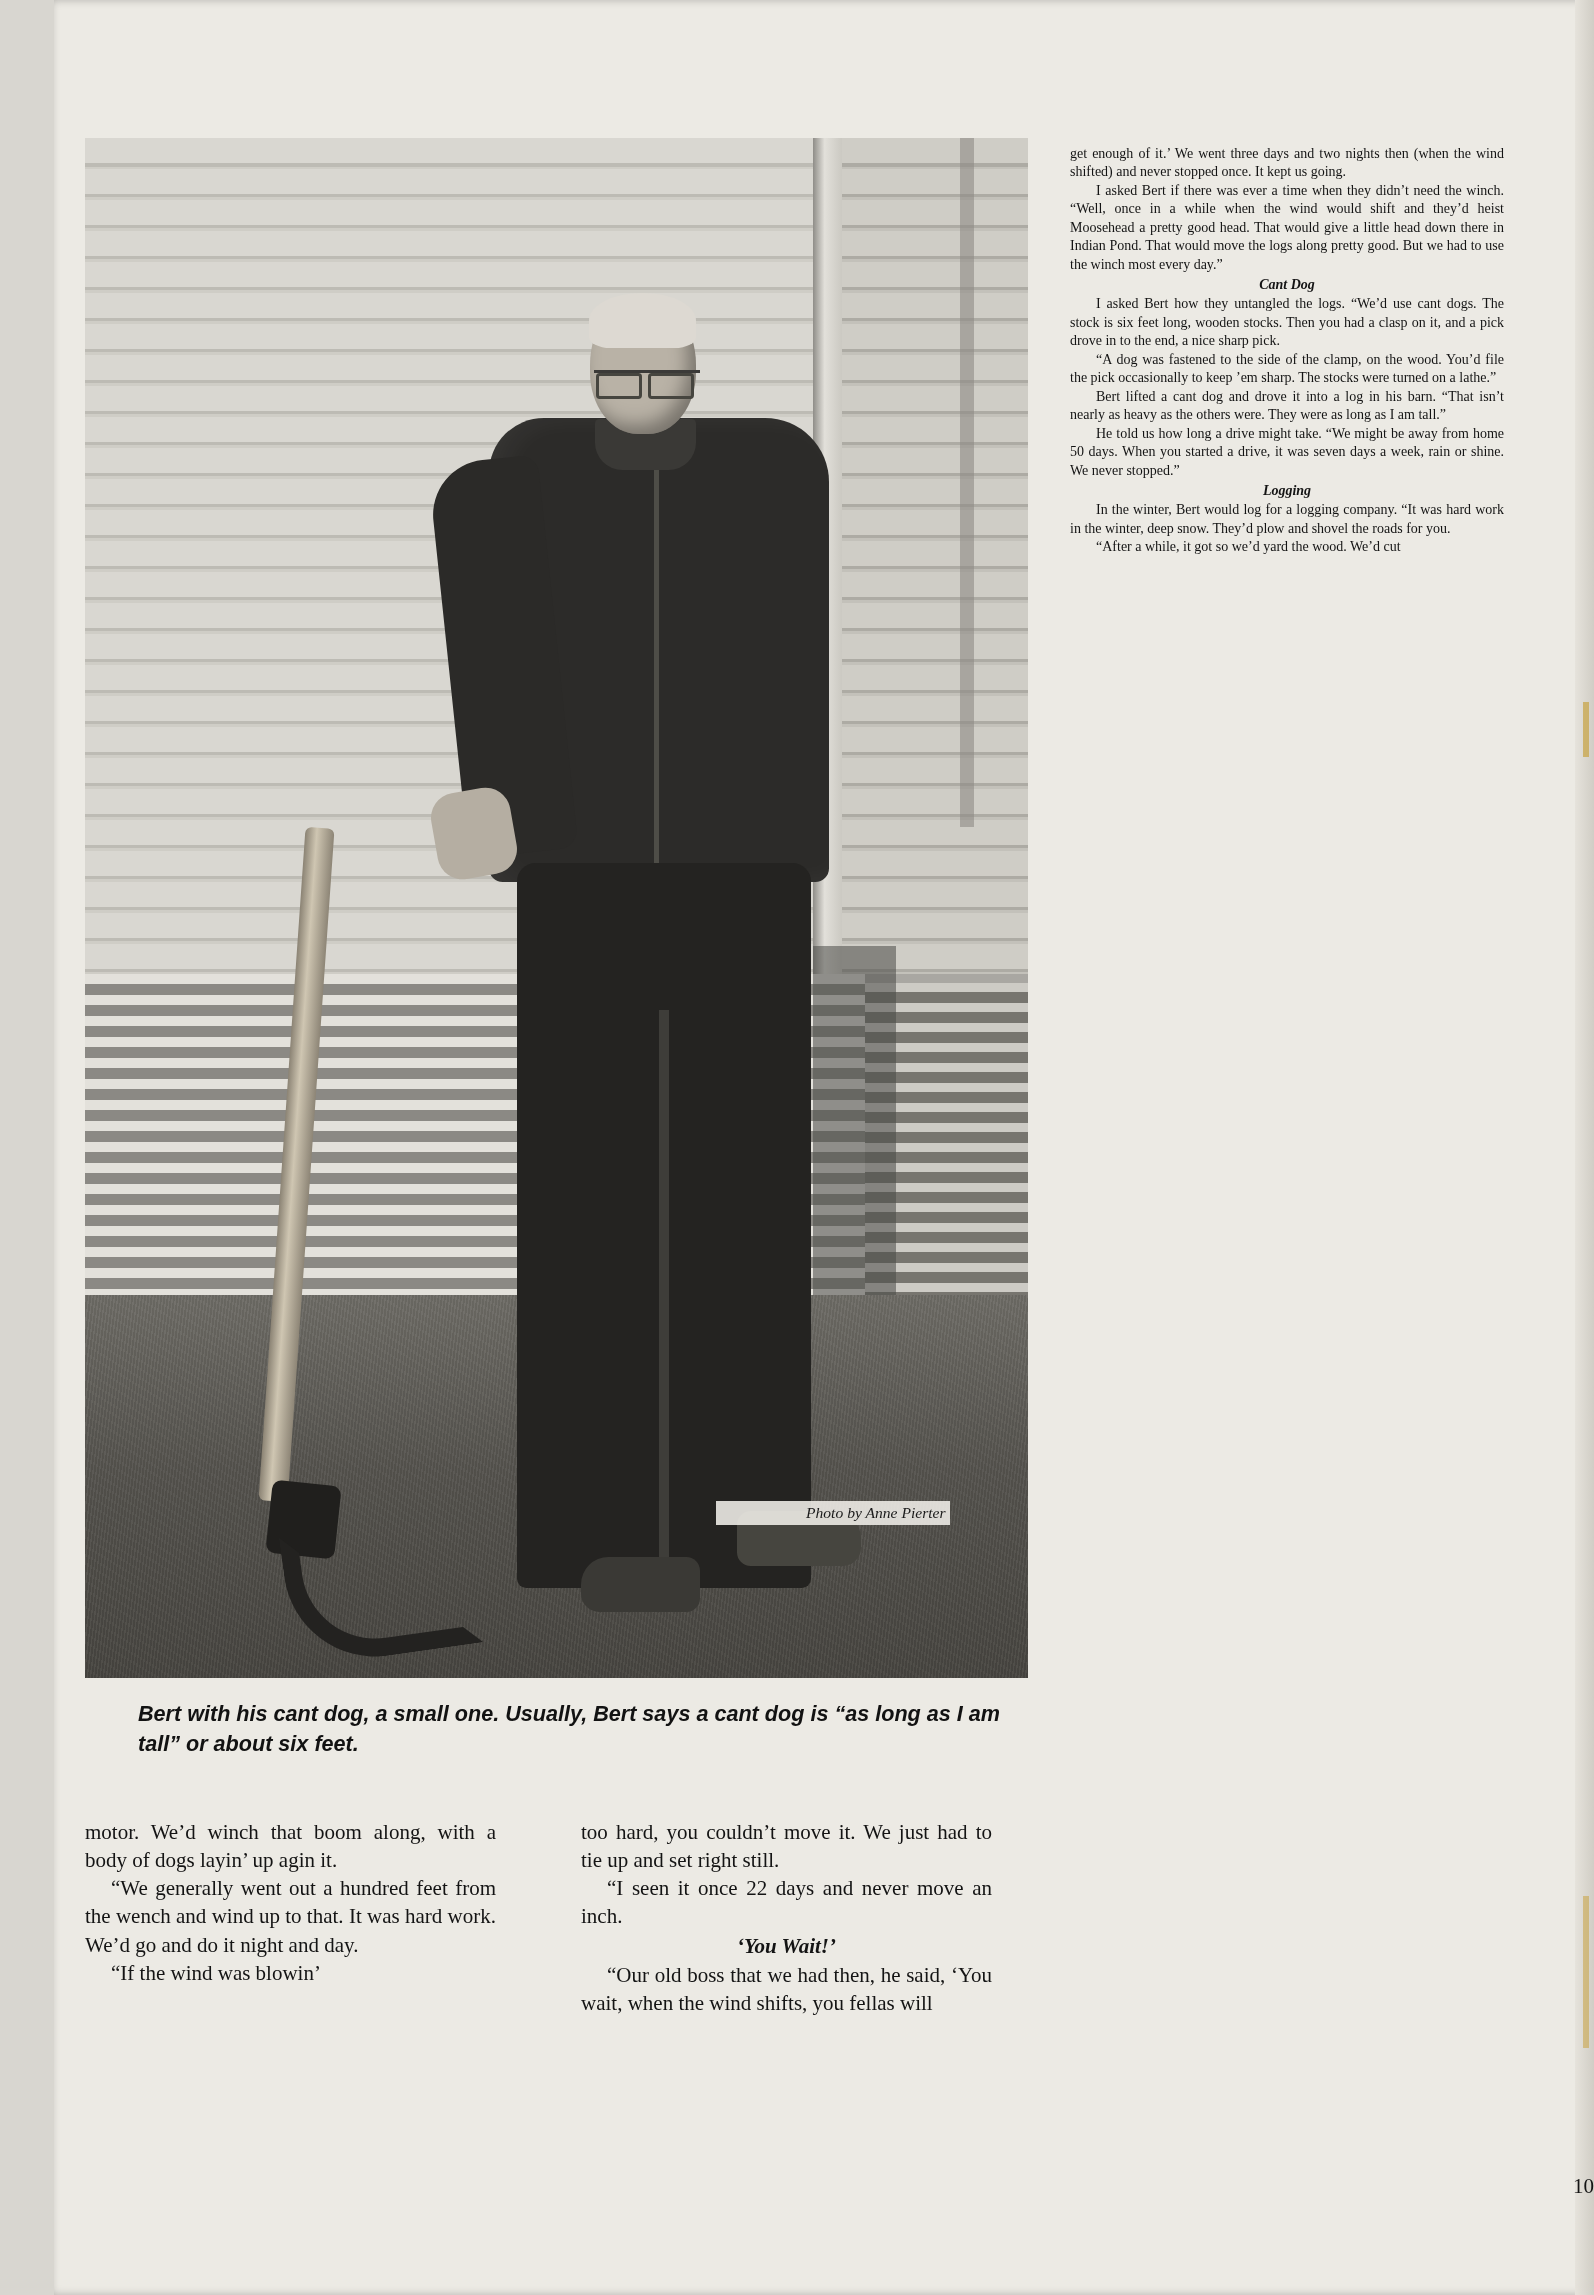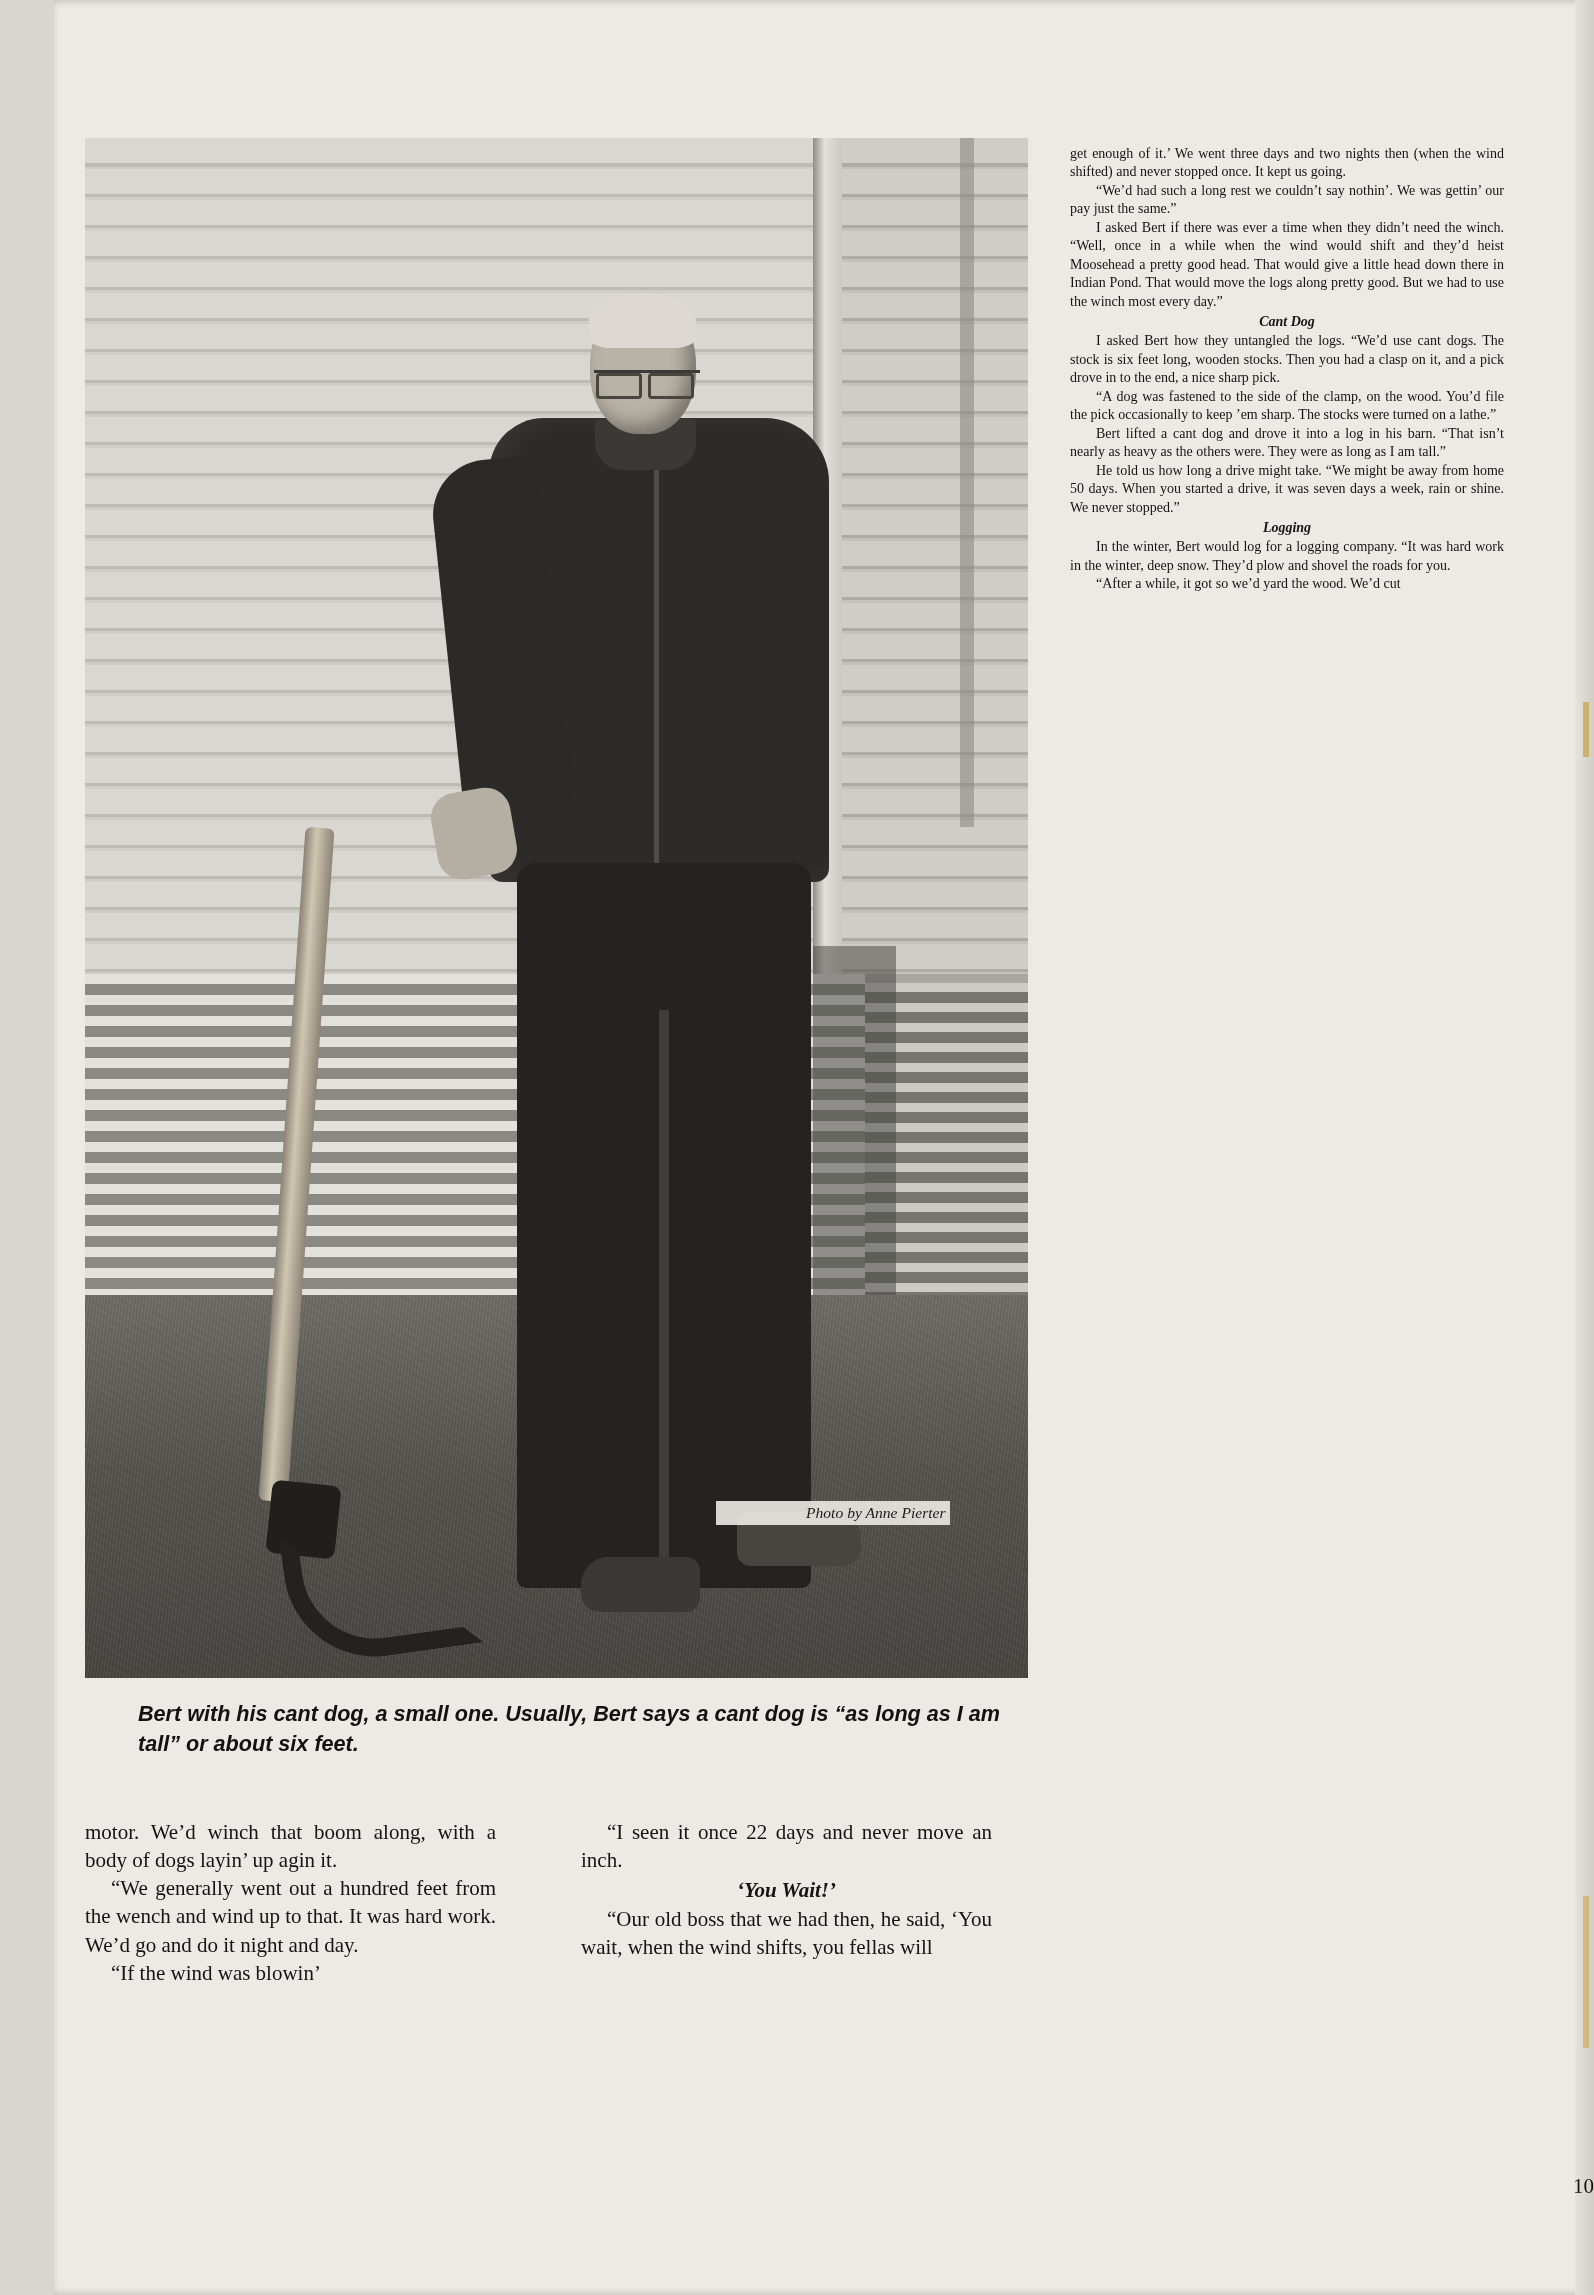--- a/index.html
+++ b/index.html
@@ -314,38 +314,38 @@
     <div class="man-hair"></div>
     <div class="glasses"></div>
   </div>
 
   <div class="photo-credit">Photo by Anne Pierter</div>
 
   <div class="caption">Bert with his cant dog, a small one. Usually, Bert says a cant dog is “as long as I am tall” or about six feet.</div>
 
   <div class="col-right" id="col-right">
       <p class="noindent">get enough of it.’ We went three days and two nights then (when the wind shifted) and never stopped once. It kept us going.</p>
-      <p class="">“We’d had such a long rest we couldn’t say nothin’. We was gettin’ our pay just the same.”</p>
       <p class="">I asked Bert if there was ever a time when they didn’t need the winch. “Well, once in a while when the wind would shift and they’d heist Moosehead a pretty good head. That would give a little head down there in Indian Pond. That would move the logs along pretty good. But we had to use the winch most every day.”</p>
       <p class="subhead">Cant Dog</p>
       <p class="">I asked Bert how they untangled the logs. “We’d use cant dogs. The stock is six feet long, wooden stocks. Then you had a clasp on it, and a pick drove in to the end, a nice sharp pick.</p>
       <p class="">“A dog was fastened to the side of the clamp, on the wood. You’d file the pick occasionally to keep ’em sharp. The stocks were turned on a lathe.”</p>
       <p class="">Bert lifted a cant dog and drove it into a log in his barn. “That isn’t nearly as heavy as the others were. They were as long as I am tall.”</p>
       <p class="">He told us how long a drive might take. “We might be away from home 50 days. When you started a drive, it was seven days a week, rain or shine. We never stopped.”</p>
       <p class="subhead">Logging</p>
       <p class="">In the winter, Bert would log for a logging company. “It was hard work in the winter, deep snow. They’d plow and shovel the roads for you.</p>
       <p class="">“After a while, it got so we’d yard the wood. We’d cut</p>
     </div>
 
   <div class="col-bottom" id="col-b1">
       <p class="noindent">motor. We’d winch that boom along, with a body of dogs layin’ up agin it.</p>
       <p class="">“We generally went out a hundred feet from the wench and wind up to that. It was hard work. We’d go and do it night and day.</p>
       <p class="">“If the wind was blowin’</p>
     </div>
   <div class="col-bottom" id="col-b2">
+      <p class="noindent">too hard, you couldn’t move it. We just had to tie up and set right still.</p>
       <p class="">“I seen it once 22 days and never move an inch.</p>
       <p class="subhead">‘You Wait!’</p>
       <p class="">“Our old boss that we had then, he said, ‘You wait, when the wind shifts, you fellas will</p>
     </div>
 
   <div class="folio">10</div>
 </div>
 
 
 </body></html>

